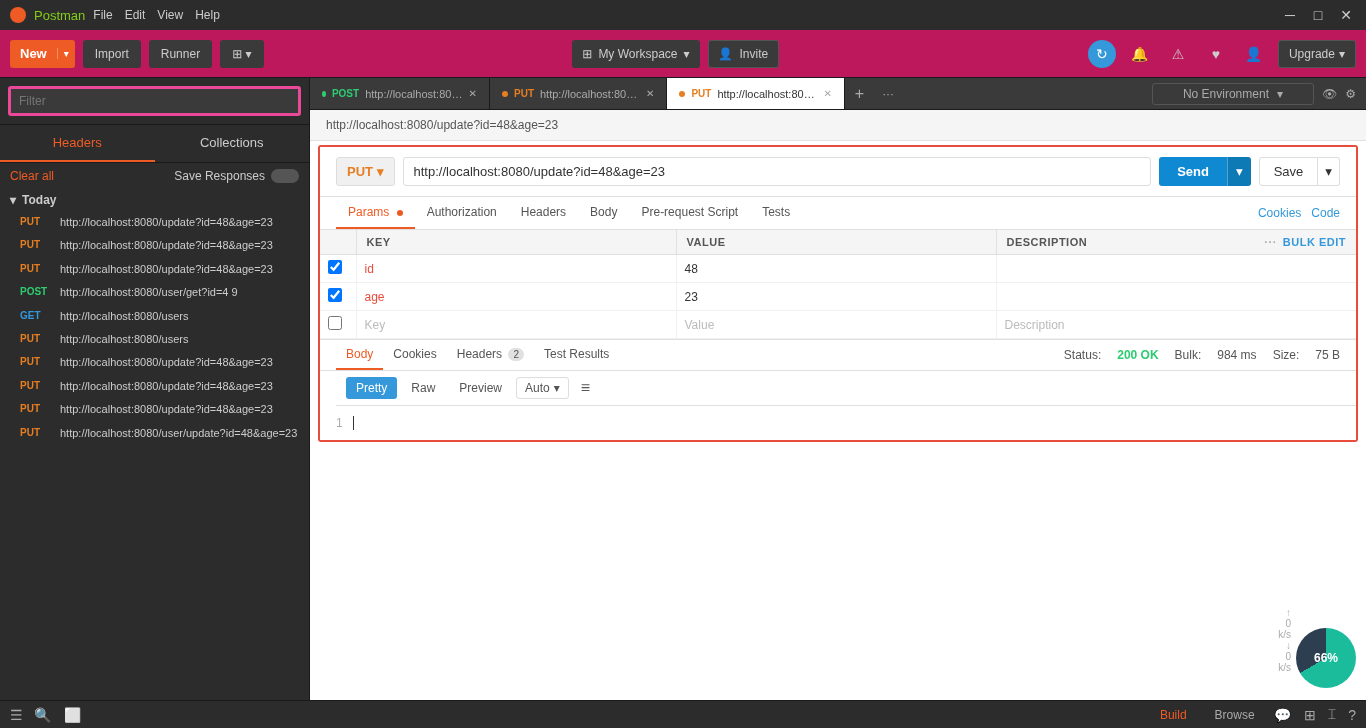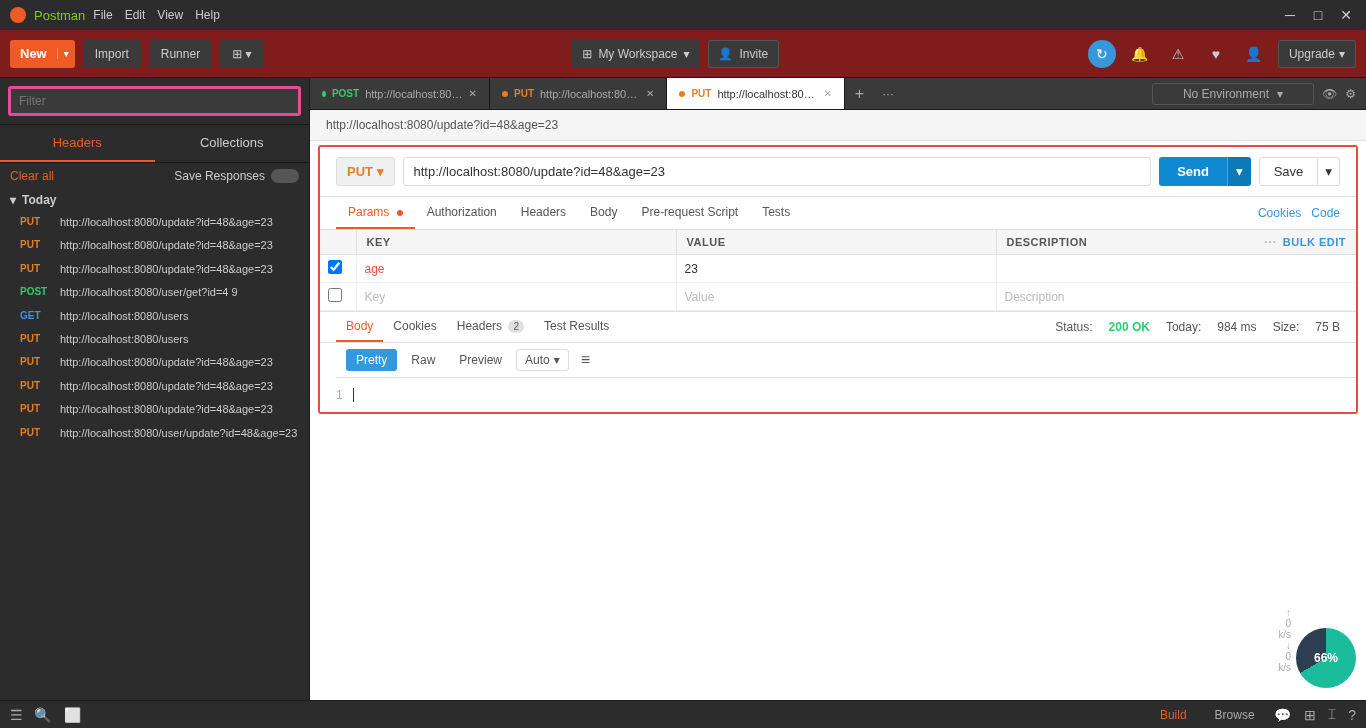--- a/index.html
+++ b/index.html
@@ -9,21 +9,21 @@
     .titlebar { display: flex; align-items: center; justify-content: space-between; background: #2c2c2c; height: 30px; padding: 0 10px; }
     .titlebar-left { display: flex; align-items: center; gap: 8px; }
     .titlebar-logo { width: 16px; height: 16px; background: #ef5b25; border-radius: 50%; }
     .titlebar-title { color: #84cc16; font-size: 13px; }
     .titlebar-menu { display: flex; gap: 12px; }
     .titlebar-menu span { color: #ccc; font-size: 12px; cursor: pointer; }
     .titlebar-controls { display: flex; gap: 8px; }
     .titlebar-controls span { color: #ccc; font-size: 14px; cursor: pointer; width: 20px; text-align: center; }
 
     
-    .toolbar { display: flex; align-items: center; background: #7f1d1d; height: 48px; padding: 0 10px; gap: 8px; border-bottom: 1px solid #1a1a1a; }
+    .toolbar { display: flex; align-items: center; background: #be185d; height: 48px; padding: 0 10px; gap: 8px; border-bottom: 1px solid #1a1a1a; }
     .btn-new { display: flex; align-items: center; background: #ef5b25; color: white; border: none; border-radius: 3px; height: 28px; cursor: pointer; }
     .btn-new-main { padding: 0 10px; font-size: 13px; font-weight: 600; }
     .btn-new-arrow { padding: 0 6px; border-left: 1px solid rgba(255,255,255,0.3); font-size: 10px; }
     .btn-toolbar { background: #3a3a3a; color: #ccc; border: none; border-radius: 3px; height: 28px; padding: 0 12px; cursor: pointer; font-size: 12px; }
     .toolbar-center { flex: 1; display: flex; justify-content: center; align-items: center; gap: 8px; }
     .workspace-btn { display: flex; align-items: center; gap: 6px; background: #3a3a3a; border: none; color: #ccc; border-radius: 3px; height: 28px; padding: 0 10px; cursor: pointer; font-size: 12px; }
     .invite-btn { display: flex; align-items: center; gap: 6px; background: #3a3a3a; border: 1px solid #555; color: #ccc; border-radius: 3px; height: 28px; padding: 0 10px; cursor: pointer; font-size: 12px; }
     .toolbar-right { display: flex; align-items: center; gap: 10px; }
     .toolbar-icon { width: 28px; height: 28px; border-radius: 50%; display: flex; align-items: center; justify-content: center; cursor: pointer; font-size: 14px; color: #ccc; }
     .toolbar-icon.sync { background: #3498db; color: white; }
@@ -341,20 +341,26 @@
                   <span>DESCRIPTION</span>
                   <span style="color:#aaa;margin-left:auto;cursor:pointer;">···</span>
                   <span class="bulk-edit">Bulk Edit</span>
                 </div>
               </th>
             </tr>
           </thead>
           <tbody>
             <tr>
               <td class="cb-col"><input type="checkbox" checked="" style=""></td>
+              <td class="key-col"><span class="param-key">id</span></td>
+              <td class="val-col"><span>48</span></td>
+              <td class="desc-col"></td>
+            </tr>
+            <tr>
+              <td class="cb-col"><input type="checkbox" checked="" style=""></td>
               <td class="key-col"><span class="param-key age">age</span></td>
               <td class="val-col"><span>23</span></td>
               <td class="desc-col"></td>
             </tr>
             <tr>
               <td class="cb-col"><input type="checkbox" style=""></td>
               <td class="key-col"><span class="placeholder-text">Key</span></td>
               <td class="val-col"><span class="placeholder-text">Value</span></td>
               <td class="desc-col"><span class="placeholder-text">Description</span></td>
             </tr>
@@ -367,21 +373,21 @@
           <div class="res-tab active">Body</div>
           <div class="res-tab">Cookies</div>
           <div class="res-tab">
             <span>Headers</span>
             <span class="req-tab-badge">2</span>
           </div>
           <div class="res-tab">Test Results</div>
           <div class="res-status">
             <span>Status:</span>
             <span class="status-ok">200 OK</span>
-            <span>Today:</span>
+            <span>Bulk:</span>
             <span>984 ms</span>
             <span>Size:</span>
             <span>75 B</span>
           </div>
         </div>
 
         <div class="res-format-tabs">
           <div class="fmt-tab active">Pretty</div>
           <div class="fmt-tab">Raw</div>
           <div class="fmt-tab">Preview</div>

